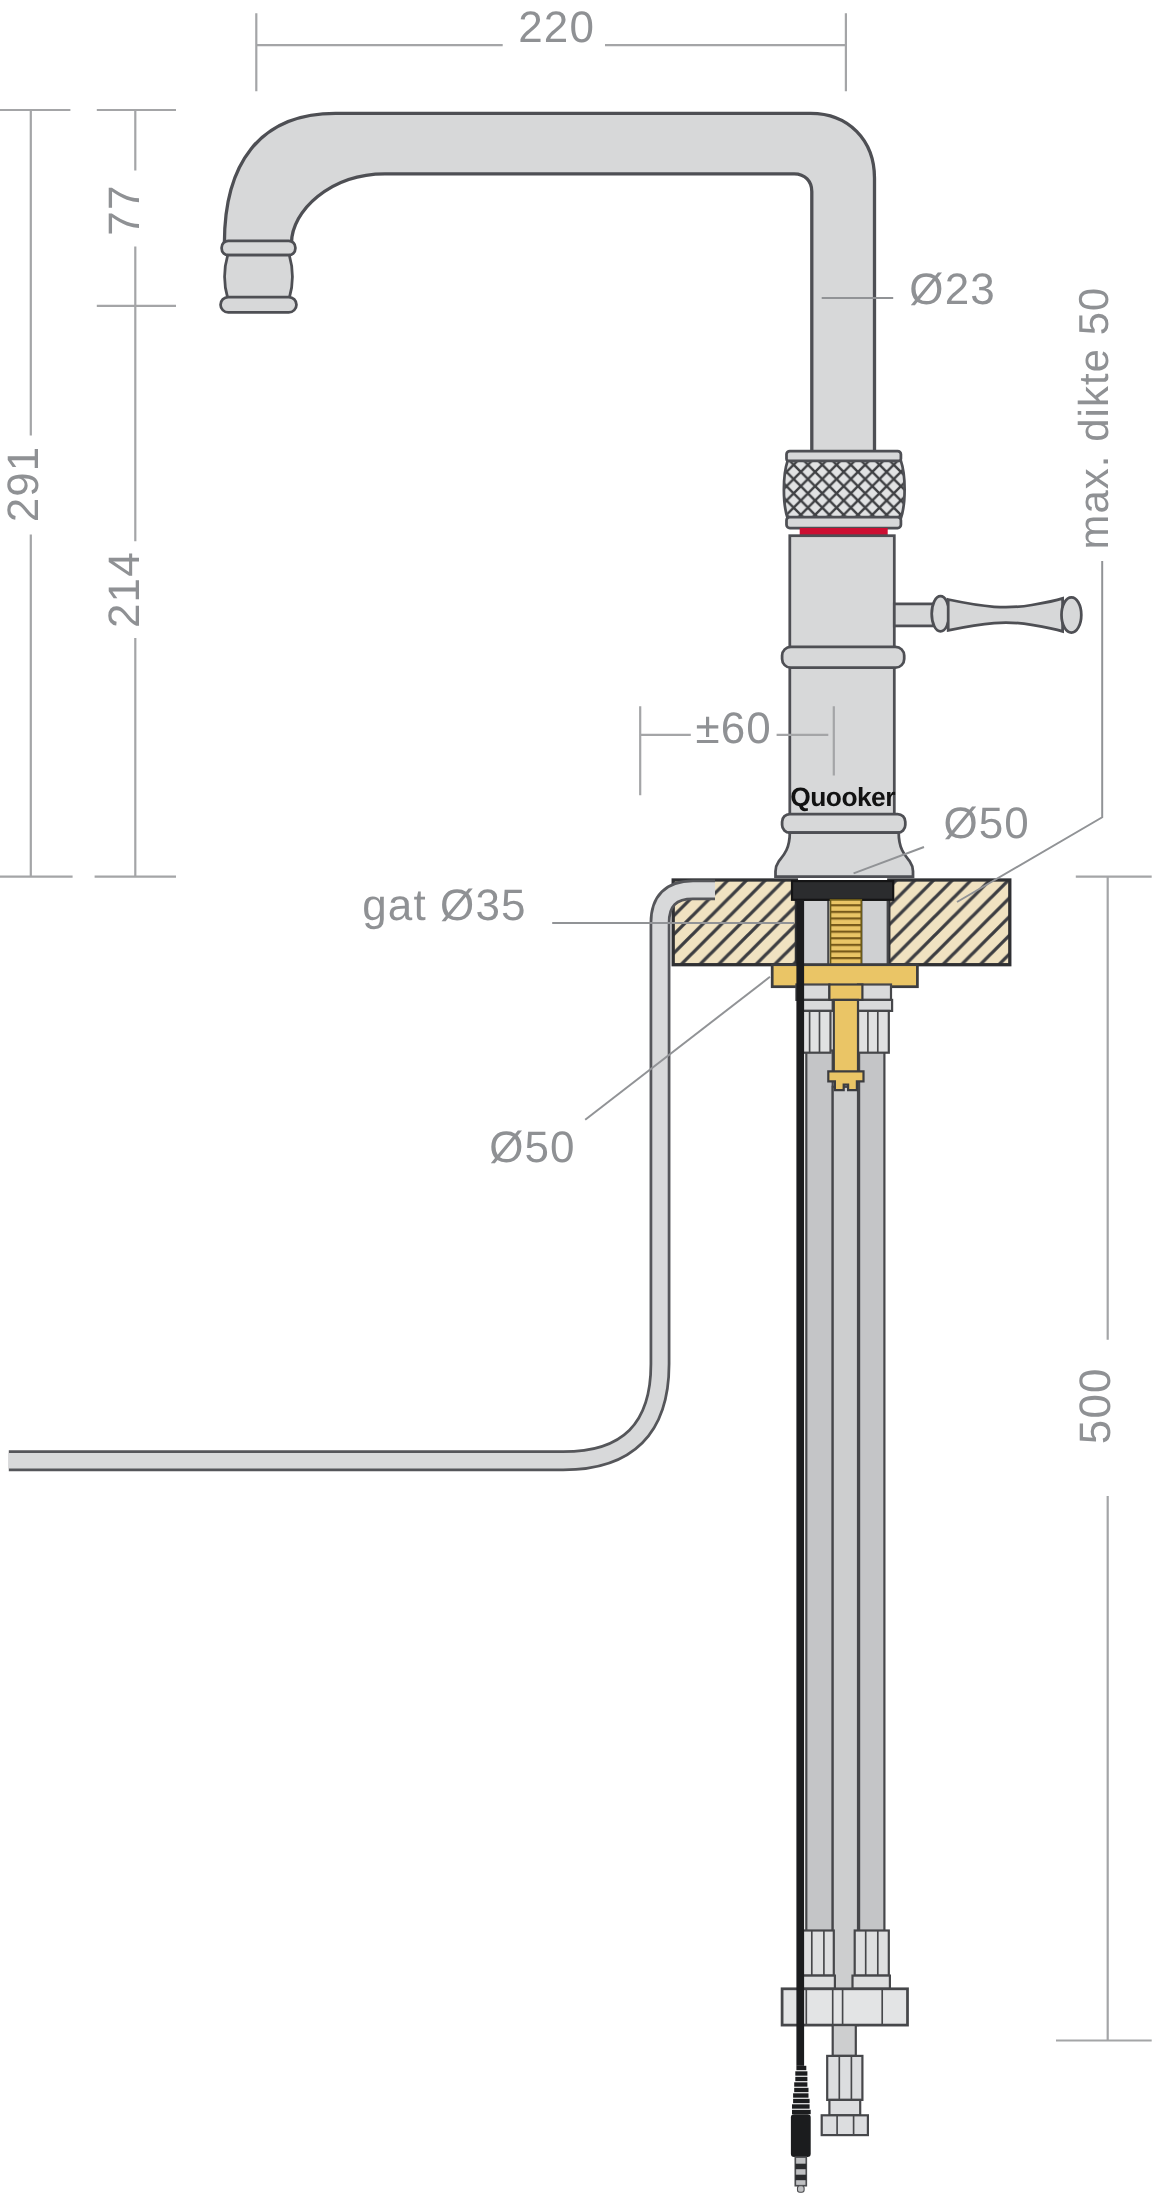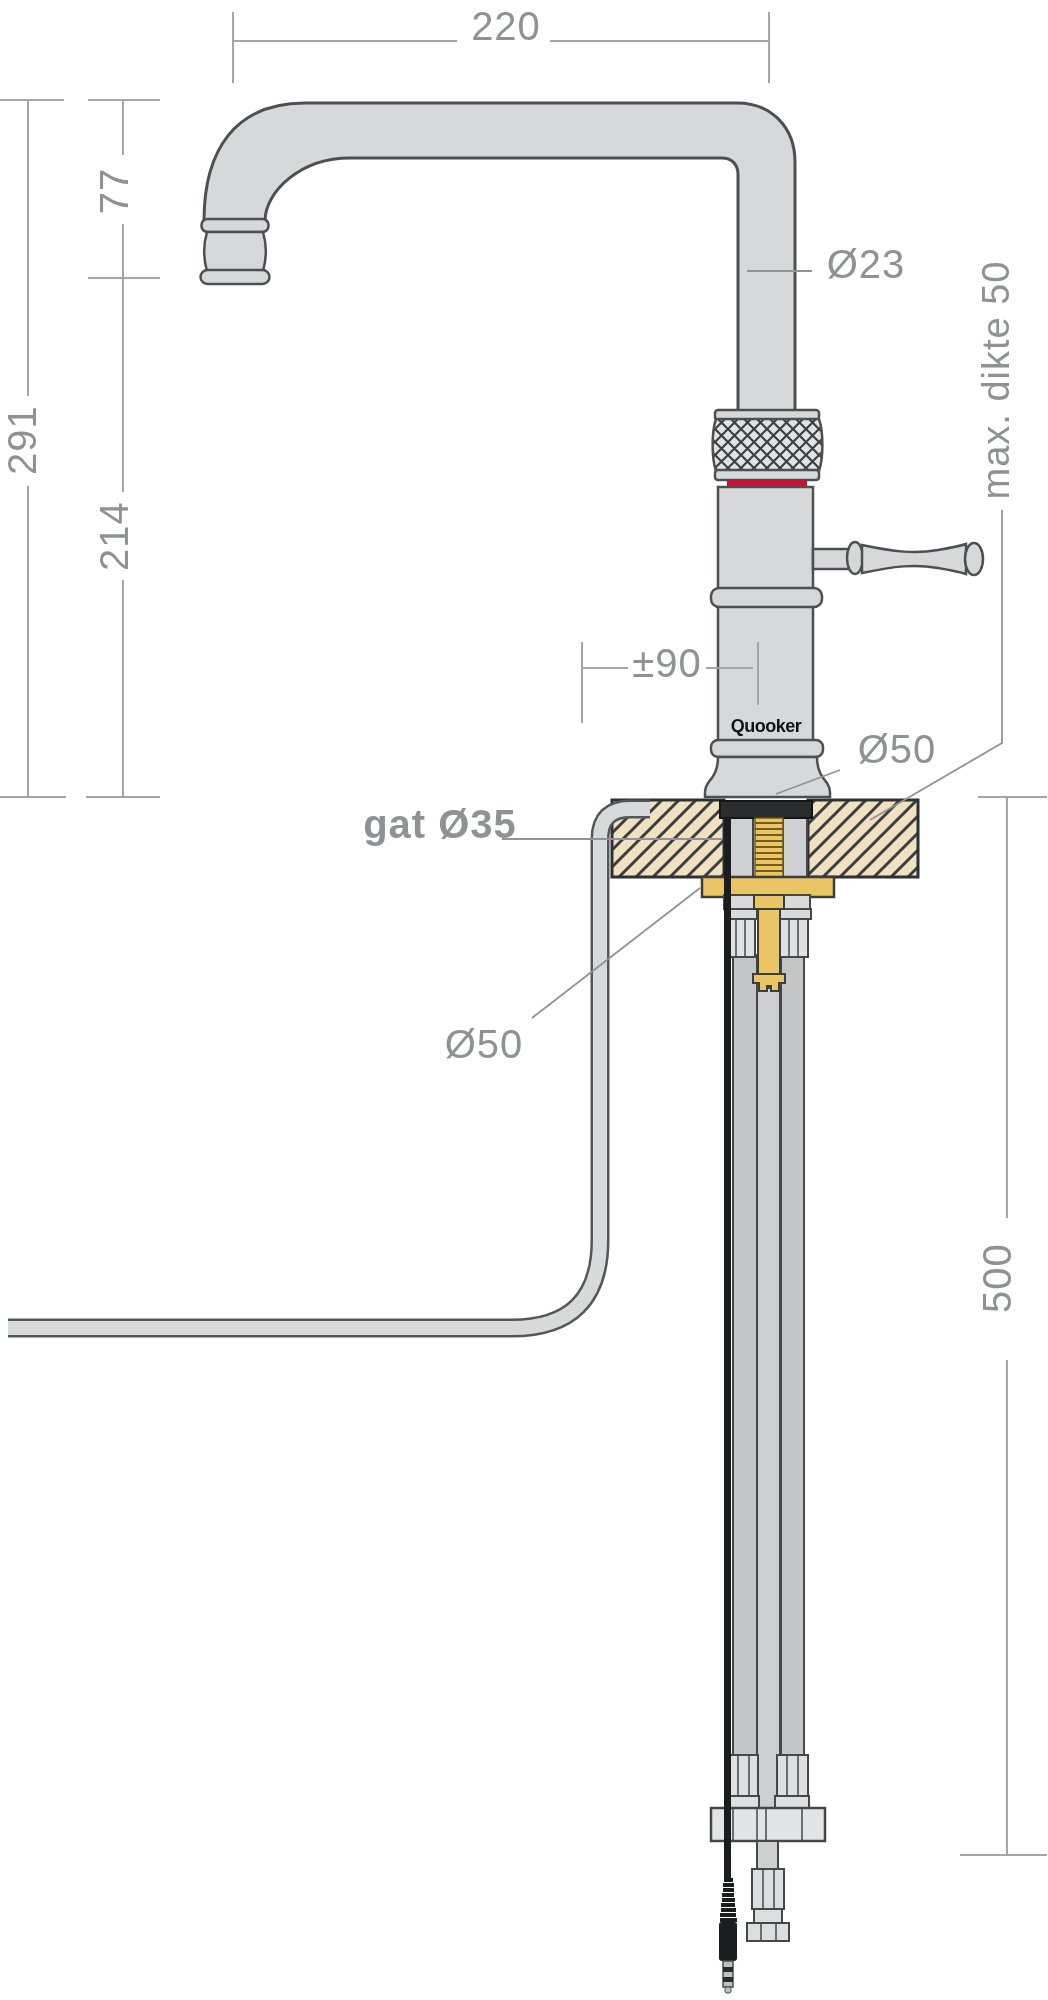--- a/index.html
+++ b/index.html
@@ -3,21 +3,21 @@
 <meta charset="utf-8">
 <style>
   html,body{margin:0;padding:0;background:#ffffff;}
   .canvas{position:relative;width:1048px;height:2000px;background:#fff;overflow:hidden;
           font-family:"Liberation Sans", sans-serif;}
   .drawing-svg{position:absolute;left:0;top:0;}
   .dim-label{position:absolute;color:#8f9194;font-size:40px;letter-spacing:1px;
              transform:translate(-50%,-50%);white-space:nowrap;}
   .dim-label.rot{transform:translate(-50%,-50%) rotate(-90deg);}
   .dim-label.small{font-size:38px;}
-  .logo-label{position:absolute;color:#121212;font-size:18px;font-weight:bold;
+  .logo-label{position:absolute;color:#121212;font-size:24px;font-weight:bold;
               letter-spacing:-0.5px;transform:translate(-50%,-50%);white-space:nowrap;}
 </style>
 </head>
 <body>
 
 <div class="canvas">
 
   <svg class="drawing-svg" width="1048" height="2000" viewBox="0 0 1048 2000">
     <defs>
       <pattern id="hatch" patternUnits="userSpaceOnUse" width="17" height="17">
@@ -181,25 +181,25 @@
   <div class="dim-label rot" style="left:114px;top:191px;">77</div>
 
   <div class="dim-label rot" style="left:22px;top:440px;">291</div>
 
   <div class="dim-label rot" style="left:114px;top:536px;">214</div>
 
   <div class="dim-label" style="left:866px;top:264px;text-align:center;">Ø23</div>
 
   <div class="dim-label rot small" style="left:996px;top:380px;">max. dikte 50</div>
 
-  <div class="dim-label" style="left:667px;top:663px;">±90</div>
+  <div class="dim-label" style="left:667px;top:663px;">±60</div>
 
   <div class="dim-label" style="left:897px;top:749px;">Ø50</div>
 
-  <div class="dim-label" style="left:440px;top:824px;font-weight:bold;">gat Ø35</div>
+  <div class="dim-label" style="left:404px;top:824px;">gat Ø35</div>
 
   <div class="dim-label" style="left:484px;top:1044px;">Ø50</div>
 
   <div class="dim-label rot" style="left:997px;top:1278px;">500</div>
 
   <div class="logo-label" style="left:766px;top:726px;">Quooker</div>
 
 </div>
 
 </body></html>

